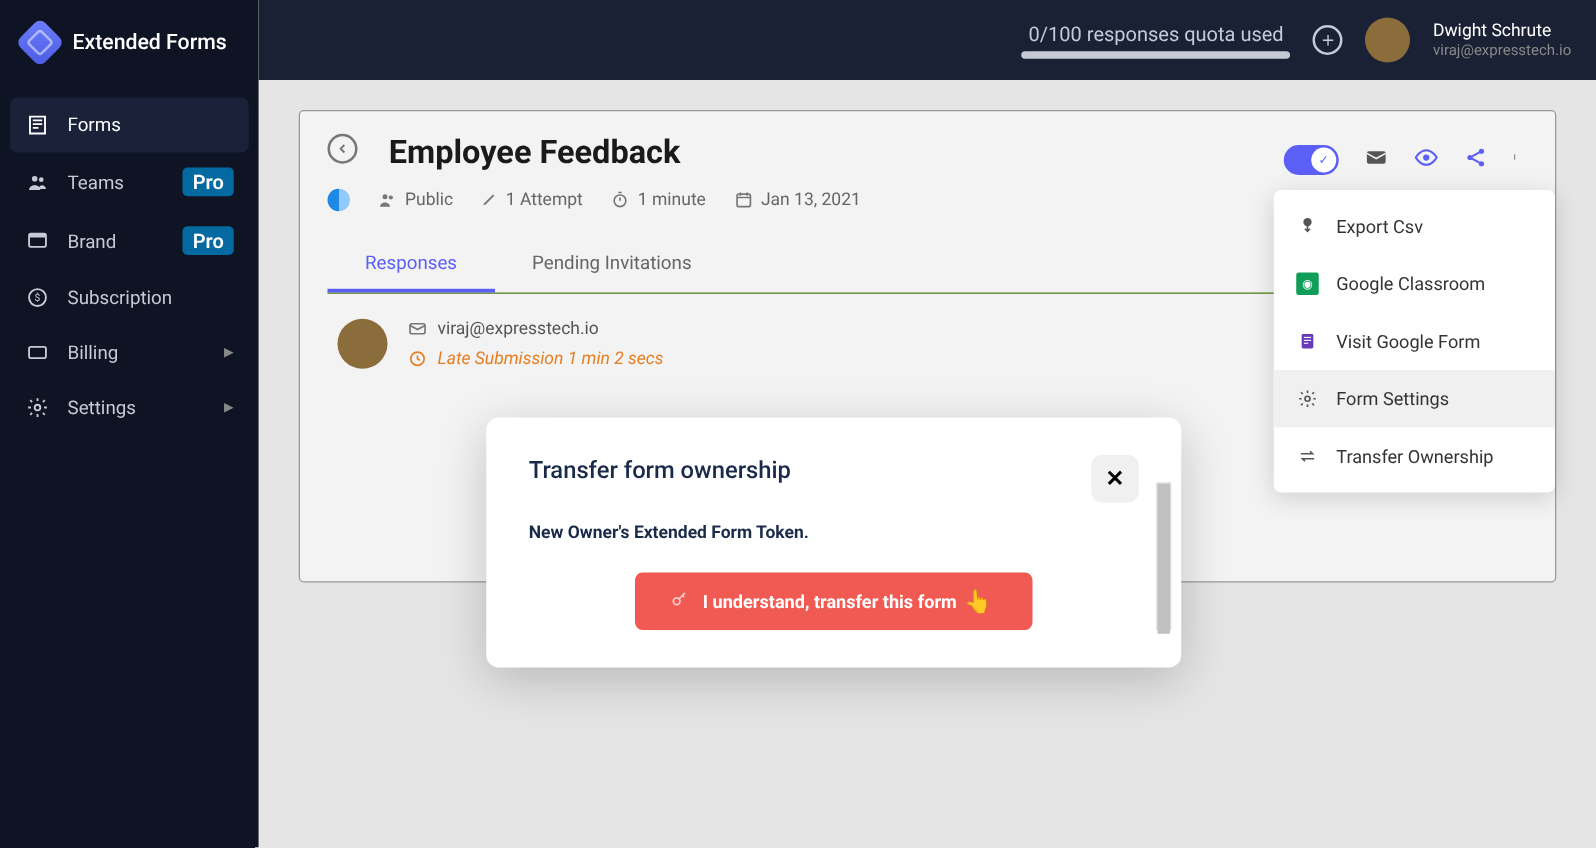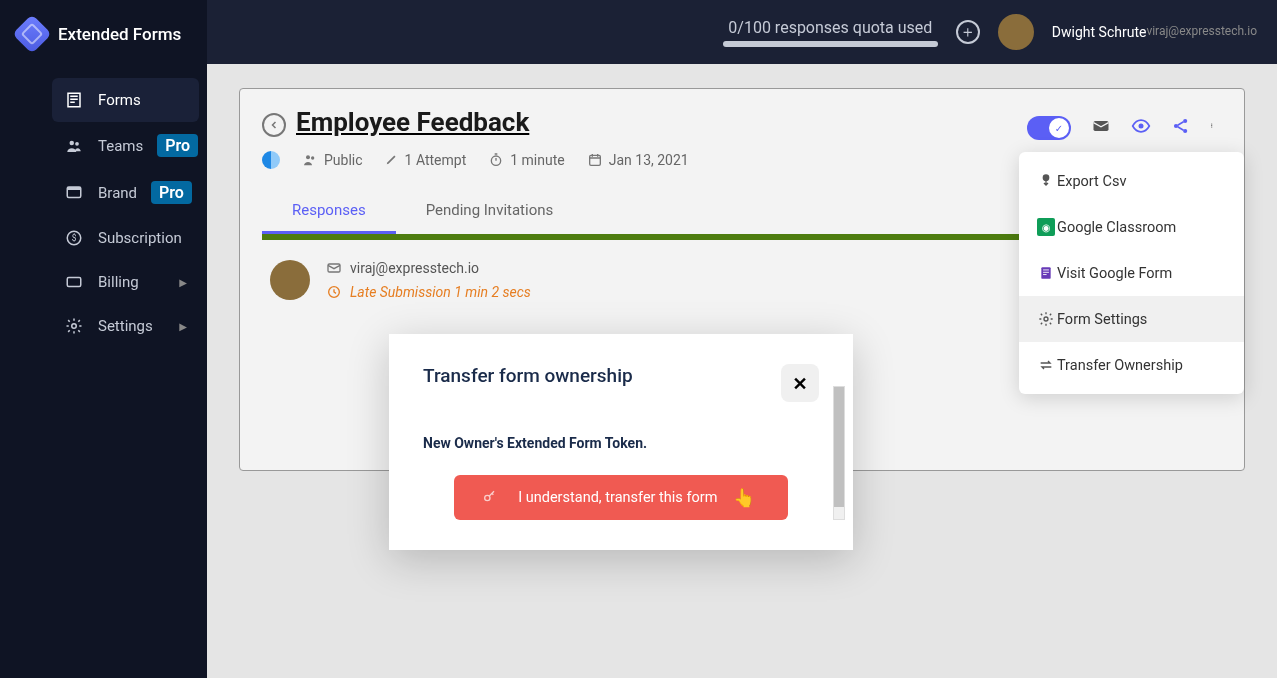--- a/index.html
+++ b/index.html
@@ -5,83 +5,83 @@
     * { margin: 0; padding: 0; box-sizing: border-box; font-family: -apple-system, BlinkMacSystemFont, 'Segoe UI', Roboto, sans-serif; }
     body { background: #e5e5e5; display: flex; height: 678px; width: 1277px; overflow: hidden; }
     
     
     .sidebar { width: 207px; background: #0f1424; color: #c5cad6; flex-shrink: 0; display: flex; flex-direction: column; }
     .sidebar-header { display: flex; align-items: center; padding: 20px 18px; gap: 12px; }
     .logo-icon { width: 28px; height: 28px; background: linear-gradient(135deg, #6e7fff, #4a5ae0); border-radius: 6px; transform: rotate(45deg); position: relative; }
     .logo-icon::before { content: ''; position: absolute; inset: 6px; border: 2px solid rgba(255,255,255,0.5); border-radius: 3px; }
     .logo-text { color: #fff; font-size: 17px; font-weight: 500; }
     .sidebar-nav { padding: 10px 8px; }
-    .sidebar-item { display: flex; align-items: center; padding: 12px 12px; border-radius: 6px; cursor: pointer; gap: 14px; position: relative; margin-left: 44px; }
+    .sidebar-item { display: flex; align-items: center; padding: 12px 12px; border-radius: 6px; cursor: pointer; gap: 14px; position: relative; }
     .sidebar-item.active { background: #1a2138; color: #fff; }
     .sidebar-icon { width: 20px; height: 20px; display: flex; align-items: center; justify-content: center; flex-shrink: 0; }
     .sidebar-label { font-size: 15px; }
     .pro-badge { background: #0369a1; color: #fff; font-size: 16px; padding: 2px 8px; border-radius: 4px; margin-left: auto; font-weight: 600; }
     .sidebar-caret { margin-left: auto; font-size: 10px; color: #888; }
     
     
     .main { flex: 1; display: flex; flex-direction: column; background: #e5e5e5; }
     .topbar { height: 64px; background: #1b2135; display: flex; align-items: center; padding: 0 20px; gap: 18px; justify-content: flex-end; }
     .quota-container { display: flex; flex-direction: column; align-items: center; gap: 4px; }
     .quota-text { color: #c5cad6; font-size: 16px; }
     .quota-bar { width: 215px; height: 6px; background: #c5cad6; border-radius: 3px; }
     .plus-circle { width: 24px; height: 24px; border: 2px solid #c5cad6; border-radius: 50%; display: flex; align-items: center; justify-content: center; color: #c5cad6; font-size: 16px; cursor: pointer; }
     .user-avatar { width: 36px; height: 36px; border-radius: 50%; background: #8a6d3b; overflow: hidden; }
-    .user-info { display: flex; flex-direction: row; color: #fff; }
+    .user-info { display: flex; flex-direction: column; color: #fff; }
     .user-name { font-size: 14px; }
     .user-email { font-size: 12px; color: #888; }
     
     .content { padding: 24px 32px; position: relative; }
     .card { background: #f3f3f3; border: 1px solid #999; border-radius: 4px; }
     .card-header { padding: 18px 22px 0; }
-    .title-row { display: flex; align-items: flex-end; gap: 10px; text-decoration: underline; }
+    .title-row { display: flex; align-items: flex-start; gap: 25px; }
     .back-btn { width: 24px; height: 24px; border: 2px solid #777; border-radius: 50%; display: flex; align-items: center; justify-content: center; cursor: pointer; }
     .page-title { font-size: 26px; font-weight: 700; color: #1a1a1a; }
     .meta-row { display: flex; align-items: center; gap: 22px; margin-top: 14px; color: #666; font-size: 14px; }
     .meta-item { display: flex; align-items: flex-start; gap: 6px; }
     .color-dot { width: 18px; height: 18px; border-radius: 50%; background: linear-gradient(90deg, #1e88e5 50%, #90caf9 50%); }
     
     .action-row { position: absolute; right: 60px; top: 52px; display: flex; align-items: center; gap: 20px; }
     .toggle { width: 44px; height: 24px; background: #5b5ff5; border-radius: 12px; position: relative; cursor: pointer; }
     .toggle::after { content: '✓'; position: absolute; right: 2px; top: 2px; width: 20px; height: 20px; background: #fff; border-radius: 50%; display: flex; align-items: center; justify-content: center; font-size: 10px; color: #5b5ff5; }
     .action-icon { color: #5b5ff5; cursor: pointer; }
     
-    .tabs { display: flex; border-bottom: 6px solid #4d7c0f; margin-top: 20px; }
+    .tabs { display: flex; border-bottom: 1px solid #4d7c0f; margin-top: 20px; }
     .tab { padding: 12px 30px; font-size: 15px; color: #666; cursor: pointer; border-bottom: 3px solid transparent; }
     .tab.active { color: #5b5ff5; border-bottom-color: #5b5ff5; }
     
     .response-row { padding: 20px 30px; display: flex; gap: 16px; align-items: flex-start; }
     .avatar-sm { width: 40px; height: 40px; border-radius: 50%; background: #8a6d3b; flex-shrink: 0; }
     .response-info { display: flex; flex-direction: column; gap: 8px; }
     .response-line { display: flex; align-items: center; gap: 8px; color: #555; font-size: 14px; }
     .late { color: #e67e22; font-style: italic; }
     
     
     .menu { position: absolute; right: 33px; top: 88px; background: #fff; border-radius: 6px; box-shadow: 0 4px 20px rgba(0,0,0,0.15); width: 225px; padding: 6px 0; z-index: 5; }
-    .menu-item { display: flex; align-items: center; gap: 2px; padding: 14px 18px; font-size: 14.5px; color: #333; cursor: pointer; }
+    .menu-item { display: flex; align-items: center; gap: 14px; padding: 14px 18px; font-size: 14.5px; color: #333; cursor: pointer; }
     .menu-item.highlighted { background: #f0f0f0; }
     .menu-icon { width: 18px; height: 18px; display: flex; align-items: center; justify-content: center; color: #555; }
     .menu-icon.green { background: #0f9d58; color: #fff; border-radius: 2px; font-size: 10px; }
     .menu-icon.purple { color: #673ab7; }
     
     
-    .modal { position: absolute; left: 389px; top: 334px; width: 464px; background: #fff; border-radius: 0; box-shadow: 0 10px 40px rgba(0,0,0,0.2); padding: 30px 34px; z-index: 10; }
+    .modal { position: absolute; left: 389px; top: 334px; width: 556px; background: #fff; border-radius: 10px; box-shadow: 0 10px 40px rgba(0,0,0,0.2); padding: 30px 34px; z-index: 10; }
     .modal-title-row { display: flex; justify-content: space-between; align-items: flex-start; }
     .modal-title { font-size: 19px; color: #1a2b4a; font-weight: 500; }
     .modal-close { width: 38px; height: 38px; background: #f0f0f0; border-radius: 8px; display: flex; align-items: center; justify-content: center; cursor: pointer; font-size: 18px; font-weight: bold; }
-    .modal-label { margin-top: 33px; font-size: 14px; font-weight: 700; color: #1a2b4a; }
+    .modal-label { margin-top: 16px; font-size: 14px; font-weight: 700; color: #1a2b4a; }
     .modal-input-wrap { margin-top: 14px; display: flex; align-items: center; border: 1px solid #5b9bff; border-radius: 6px; padding: 10px 12px; gap: 10px; }
     .modal-input { border: none; outline: none; flex: 1; font-size: 14px; color: #333; }
     .token-underline { text-decoration: underline wavy #d93025; text-decoration-thickness: 1px; color: #222; }
     .token-blur { color: #ccc; filter: blur(2px); }
-    .modal-btn { margin: 24px auto 0; background: #f05a52; color: #fff; border: none; border-radius: 6px; padding: 12px 28px; font-size: 14.5px; font-weight: 400; cursor: pointer; display: flex; align-items: center; gap: 20px; }
+    .modal-btn { margin: 24px auto 0; background: #f05a52; color: #fff; border: none; border-radius: 6px; padding: 12px 28px; font-size: 14.5px; font-weight: 700; cursor: pointer; display: flex; align-items: center; gap: 10px; }
     .modal-scroll { position: absolute; right: 8px; top: 52px; bottom: 30px; width: 12px; background: #f0f0f0; border: 1px solid #ddd; }
     .modal-scroll::after { content: ''; position: absolute; top: 0; left: 0; right: 0; height: 120px; background: #c0c0c0; }
     .cursor-hand { position: absolute; font-size: 18px; pointer-events: none; }
     
     svg { fill: currentColor; }
     .card-body-spacer { height: 150px; }
   </style>
 </head>
 <body>
 

